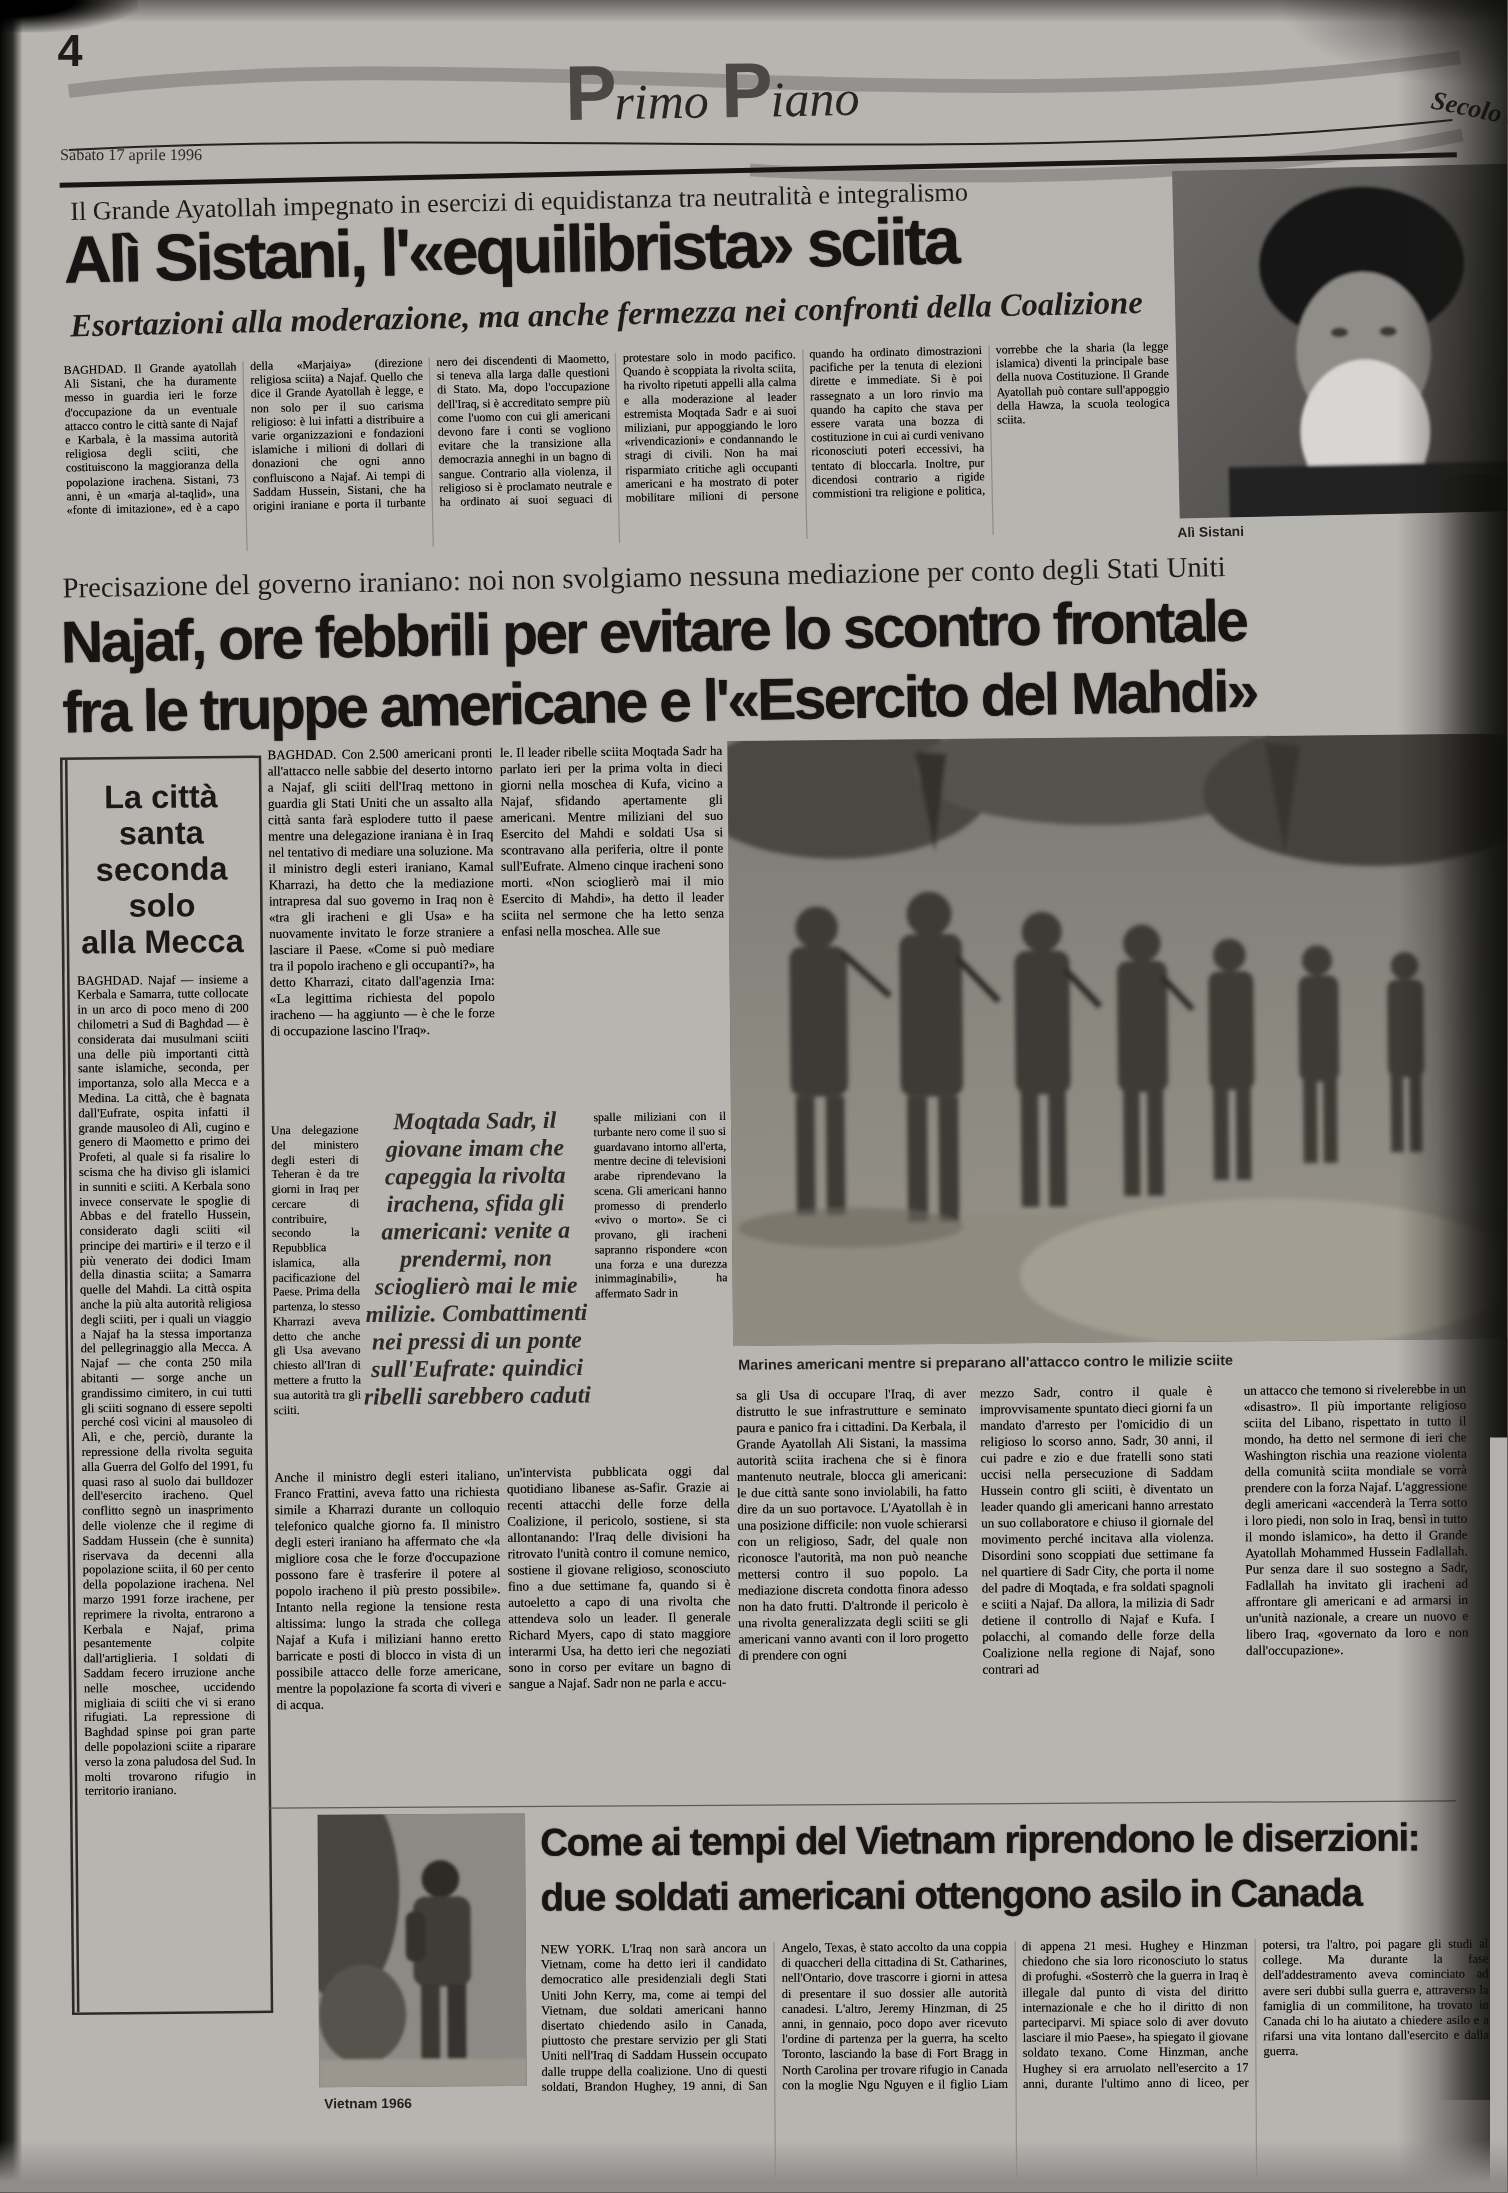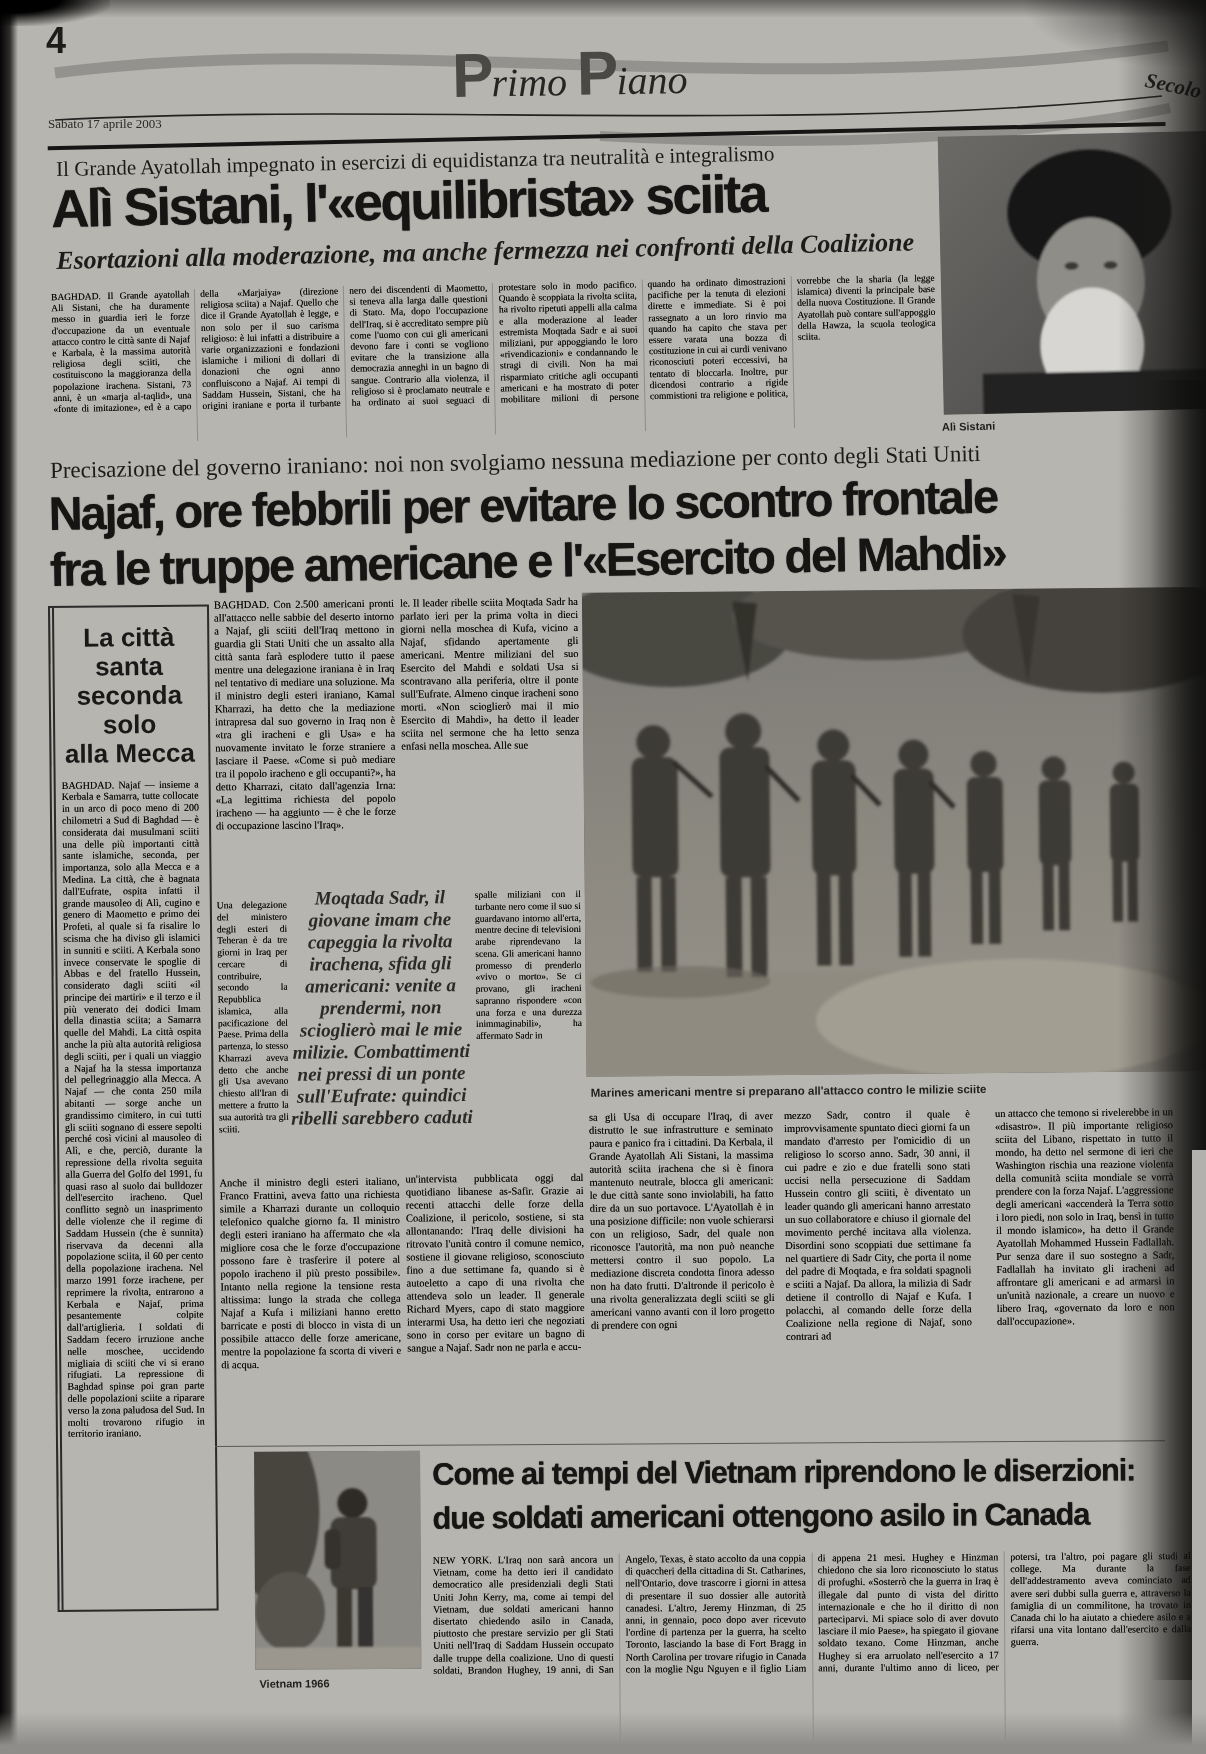--- a/index.html
+++ b/index.html
@@ -54,21 +54,21 @@
     <path d="M55,112 C400,94 800,126 1162,88" fill="none" stroke="#232220" stroke-width="1.6"></path>
     <path d="M600,128 C820,140 1020,130 1170,100" fill="none" stroke="#8a8885" stroke-width="10" opacity="0.8"></path>
   </svg>
 
   <div class="abs sans" style="left:46px;top:20px;font-size:36px;font-weight:bold;color:#1d1c1b;">4</div>
 
   <div class="abs" style="left:452px;top:38px;transform:rotate(-1deg);white-space:nowrap;">
     <span class="sans" style="font-size:62px;font-weight:bold;color:#4a4946;letter-spacing:-2px;">P</span><span style="font-size:40px;font-style:italic;color:#262523;">rimo </span><span class="sans" style="font-size:62px;font-weight:bold;color:#4a4946;letter-spacing:-2px;">P</span><span style="font-size:40px;font-style:italic;color:#262523;">iano</span>
   </div>
 
-  <div class="abs" style="left:48px;top:116px;font-size:13px;color:#2a2927;">Sabato 17 aprile 2003</div>
+  <div class="abs" style="left:48px;top:116px;font-size:13px;color:#2a2927;">Sabato 17 aprile 1996</div>
 
   <div class="abs" style="left:1144px;top:80px;width:120px;font-size:21px;font-weight:bold;font-style:italic;
               color:#1f1e1d;transform:rotate(12deg);white-space:nowrap;">Secolo d'Italia</div>
 
   <div class="abs rot-a" style="left:0;top:0;width:1206px;height:470px;">
     <div class="abs" style="left:48px;top:146px;width:1118px;height:4px;background:#171615;"></div>
     <div class="abs kick" style="left:56px;top:157px;font-size:21px;">Il Grande Ayatollah impegnato in esercizi di equidistanza tra neutralità e integralismo</div>
     <div class="abs hl" style="left:50px;top:178px;font-size:53px;letter-spacing:-2.5px;">Alì Sistani, l'«equilibrista» sciita</div>
     <div class="abs" style="left:54px;top:246px;font-size:26px;font-style:italic;font-weight:bold;color:#1d1c1b;white-space:nowrap;">Esortazioni alla moderazione, ma anche fermezza nei confronti della Coalizione</div>
     <div id="a1-body" class="abs txt" style="left:48px;top:292px;width:884px;height:152px;font-size:9.5px;line-height:1.18;">BAGHDAD. Il Grande ayatollah Ali Sistani, che ha duramente messo in guardia ieri le forze d'occupazione da un eventuale attacco contro le città sante di Najaf e Karbala, è la massima autorità religiosa degli sciiti, che costituiscono la maggioranza della popolazione irachena. Sistani, 73 anni, è un «marja al-taqlid», una «fonte di imitazione», ed è a capo della «Marjaiya» (direzione religiosa sciita) a Najaf. Quello che dice il Grande Ayatollah è legge, e non solo per il suo carisma religioso: è lui infatti a distribuire a varie organizzazioni e fondazioni islamiche i milioni di dollari di donazioni che ogni anno confluiscono a Najaf. Ai tempi di Saddam Hussein, Sistani, che ha origini iraniane e porta il turbante nero dei discendenti di Maometto, si teneva alla larga dalle questioni di Stato. Ma, dopo l'occupazione dell'Iraq, si è accreditato sempre più come l'uomo con cui gli americani devono fare i conti se vogliono evitare che la transizione alla democrazia anneghi in un bagno di sangue. Contrario alla violenza, il religioso si è proclamato neutrale e ha ordinato ai suoi seguaci di protestare solo in modo pacifico. Quando è scoppiata la rivolta sciita, ha rivolto ripetuti appelli alla calma e alla moderazione al leader estremista Moqtada Sadr e ai suoi miliziani, pur appoggiando le loro «rivendicazioni» e condannando le stragi di civili. Non ha mai risparmiato critiche agli occupanti americani e ha mostrato di poter mobilitare milioni di persone quando ha ordinato dimostrazioni pacifiche per la tenuta di elezioni dirette e immediate. Si è poi rassegnato a un loro rinvio ma quando ha capito che stava per essere varata una bozza di costituzione in cui ai curdi venivano riconosciuti poteri eccessivi, ha tentato di bloccarla. Inoltre, pur dicendosi contrario a rigide commistioni tra religione e politica, vorrebbe che la sharia (la legge islamica) diventi la principale base della nuova Costituzione. Il Grande Ayatollah può contare sull'appoggio della Hawza, la scuola teologica sciita.</div>

